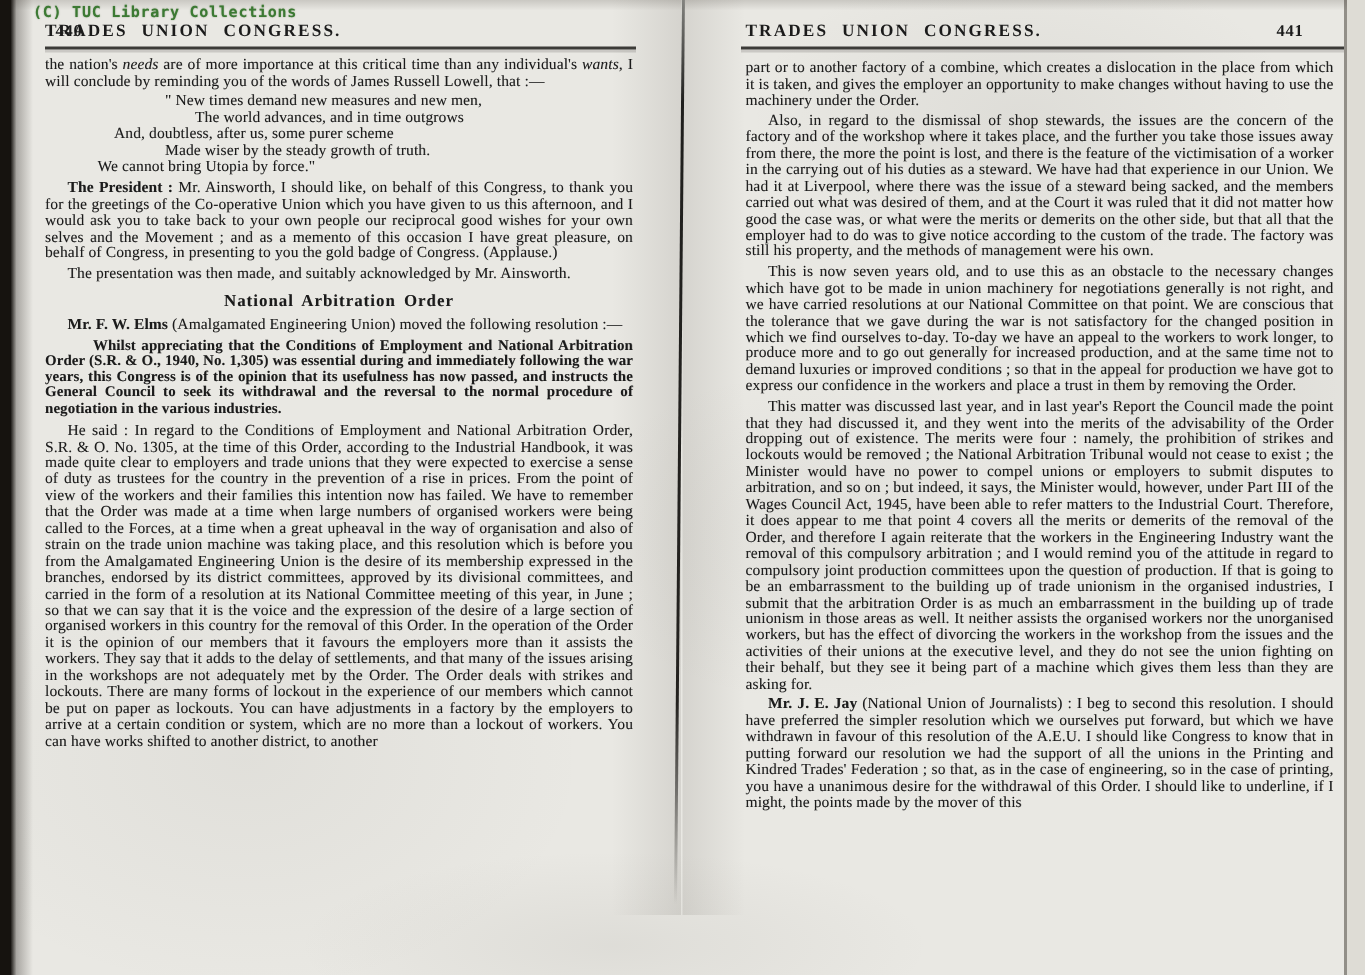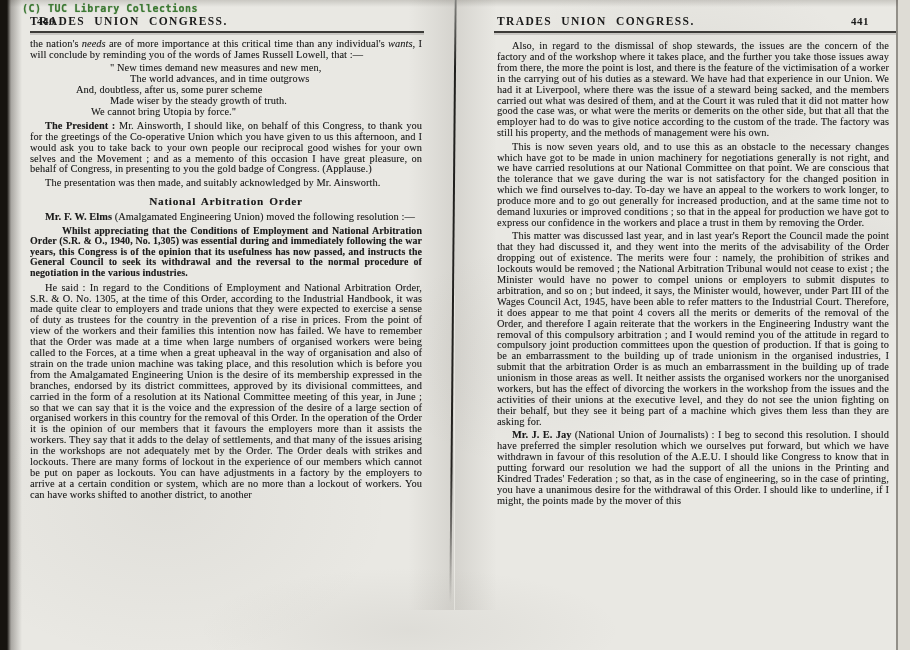--- a/index.html
+++ b/index.html
@@ -94,27 +94,28 @@
 <div class="page-num" id="right-page-num">441</div>
 <div class="rule" id="right-rule"></div>
 
 <div class="page-body" id="left-body">
     <p class="para noindent"><span>the nation's </span><span class="bolditalic">needs</span><span> are of more importance at this critical time than any individual's </span><span class="bolditalic">wants</span><span>, I will conclude by reminding you of the words of James Russell Lowell, that :—</span></p>
     <div class="verse">
       <div class="verse-line" style="margin-left: 80px;">" New times demand new measures and new men,</div>
       <div class="verse-line" style="margin-left: 100px;">The world advances, and in time outgrows</div>
       <div class="verse-line" style="margin-left: 46px;">And, doubtless, after us, some purer scheme</div>
       <div class="verse-line" style="margin-left: 80px;">Made wiser by the steady growth of truth.</div>
-      <div class="verse-line" style="margin-left: 61px;">We cannot bring Utopia by force."</div>
+      <div class="verse-line" style="margin-left: 35px;">We cannot bring Utopia by force."</div>
     </div>
     <p class="para"><b class="lead">The President : </b>Mr. Ainsworth, I should like, on behalf of this Congress, to thank you for the greetings of the Co-operative Union which you have given to us this afternoon, and I would ask you to take back to your own people our reciprocal good wishes for your own selves and the Movement ; and as a memento of this occasion I have great pleasure, on behalf of Congress, in presenting to you the gold badge of Congress.  (Applause.)</p>
     <p class="para">The presentation was then made, and suitably acknowledged by Mr. Ainsworth.</p>
     <p class="heading">National Arbitration Order</p>
     <p class="para"><b class="lead">Mr. F. W. Elms </b>(Amalgamated Engineering Union) moved the following resolution :—</p>
     <p class="resolution">Whilst appreciating that the Conditions of Employment and National Arbitration Order (S.R. &amp; O., 1940, No. 1,305) was essential during and immediately following the war years, this Congress is of the opinion that its usefulness has now passed, and instructs the General Council to seek its withdrawal and the reversal to the normal procedure of negotiation in the various industries.</p>
     <p class="para">He said : In regard to the Conditions of Employment and National Arbitration Order, S.R. &amp; O. No. 1305, at the time of this Order, according to the Industrial Handbook, it was made quite clear to employers and trade unions that they were expected to exercise a sense of duty as trustees for the country in the prevention of a rise in prices.  From the point of view of the workers and their families this intention now has failed.  We have to remember that the Order was made at a time when large numbers of organised workers were being called to the Forces, at a time when a great upheaval in the way of organisation and also of strain on the trade union machine was taking place, and this resolution which is before you from the Amalgamated Engineering Union is the desire of its membership expressed in the branches, endorsed by its district committees, approved by its divisional committees, and carried in the form of a resolution at its National Committee meeting of this year, in June ; so that we can say that it is the voice and the expression of the desire of a large section of organised workers in this country for the removal of this Order.  In the operation of the Order it is the opinion of our members that it favours the employers more than it assists the workers.  They say that it adds to the delay of settlements, and that many of the issues arising in the workshops are not adequately met by the Order.  The Order deals with strikes and lockouts.  There are many forms of lockout in the experience of our members which cannot be put on paper as lockouts.  You can have adjustments in a factory by the employers to arrive at a certain condition or system, which are no more than a lockout of workers.  You can have works shifted to another district, to another</p>
   </div>
 <div class="page-body" id="right-body">
+    <p class="para noindent">part or to another factory of a combine, which creates a dislocation in the place from which it is taken, and gives the employer an opportunity to make changes without having to use the machinery under the Order.</p>
     <p class="para">Also, in regard to the dismissal of shop stewards, the issues are the concern of the factory and of the workshop where it takes place, and the further you take those issues away from there, the more the point is lost, and there is the feature of the victimisation of a worker in the carrying out of his duties as a steward.  We have had that experience in our Union. We had it at Liverpool, where there was the issue of a steward being sacked, and the members carried out what was desired of them, and at the Court it was ruled that it did not matter how good the case was, or what were the merits or demerits on the other side, but that all that the employer had to do was to give notice according to the custom of the trade.  The factory was still his property, and the methods of management were his own.</p>
     <p class="para">This is now seven years old, and to use this as an obstacle to the necessary changes which have got to be made in union machinery for negotiations generally is not right, and we have carried resolutions at our National Committee on that point.  We are conscious that the tolerance that we gave during the war is not satisfactory for the changed position in which we find ourselves to-day.  To-day we have an appeal to the workers to work longer, to produce more and to go out generally for increased production, and at the same time not to demand luxuries or improved conditions ; so that in the appeal for production we have got to express our confidence in the workers and place a trust in them by removing the Order.</p>
     <p class="para">This matter was discussed last year, and in last year's Report the Council made the point that they had discussed it, and they went into the merits of the advisability of the Order dropping out of existence.  The merits were four : namely, the prohibition of strikes and lockouts would be removed ; the National Arbitration Tribunal would not cease to exist ; the Minister would have no power to compel unions or employers to submit disputes to arbitration, and so on ; but indeed, it says, the Minister would, however, under Part III of the Wages Council Act, 1945, have been able to refer matters to the Industrial Court.  Therefore, it does appear to me that point 4 covers all the merits or demerits of the removal of the Order, and therefore I again reiterate that the workers in the Engineering Industry want the removal of this compulsory arbitration ; and I would remind you of the attitude in regard to compulsory joint production committees upon the question of production.  If that is going to be an embarrassment to the building up of trade unionism in the organised industries, I submit that the arbitration Order is as much an embarrassment in the building up of trade unionism in those areas as well.  It neither assists the organised workers nor the unorganised workers, but has the effect of divorcing the workers in the workshop from the issues and the activities of their unions at the executive level, and they do not see the union fighting on their behalf, but they see it being part of a machine which gives them less than they are asking for.</p>
     <p class="para"><b class="lead">Mr. J. E. Jay </b>(National Union of Journalists) : I beg to second this resolution.  I should have preferred the simpler resolution which we ourselves put forward, but which we have withdrawn in favour of this resolution of the A.E.U.  I should like Congress to know that in putting forward our resolution we had the support of all the unions in the Printing and Kindred Trades' Federation ; so that, as in the case of engineering, so in the case of printing, you have a unanimous desire for the withdrawal of this Order.  I should like to underline, if I might, the points made by the mover of this</p>
   </div>
 
 </body></html>

